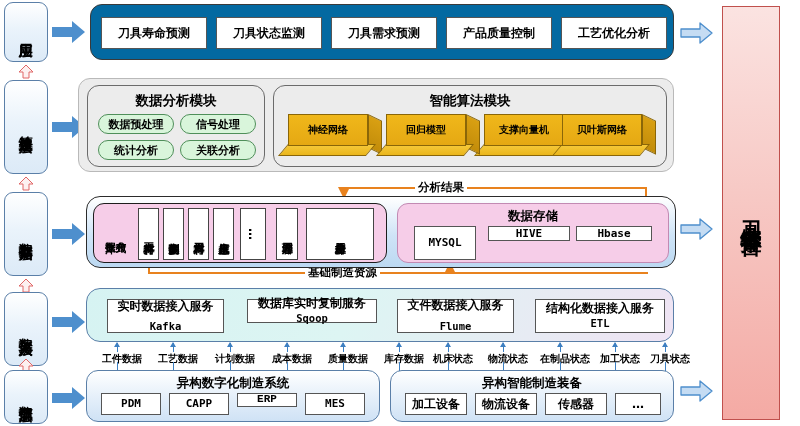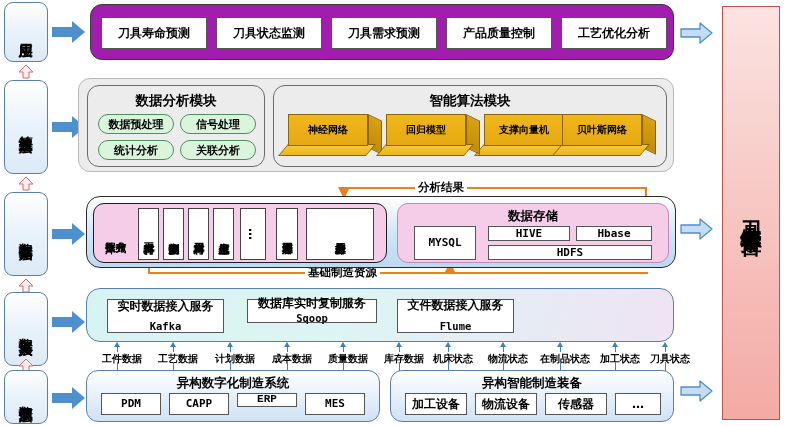--- a/index.html
+++ b/index.html
@@ -38,21 +38,21 @@
   .blue-arrow{position:absolute;}
 
   
   .panel{
     position:absolute;
     box-sizing:border-box;
     border-radius:12px;
   }
   .panel-app{
     border:1.3px solid #3a3a3a;
-    background:#a21caf;
+    background:#0369a1;
     padding-left:16px;
   }
   .panel-alg{
     border:1.2px solid #b9b9b9;
     background:#ececec;
   }
   .panel-store{
     border:1.3px solid #2b2b2b;
     background:linear-gradient(180deg,#ffffff 0%,#cfe4f7 55%,#bcd9f2 100%);
     border-radius:14px;
@@ -370,39 +370,40 @@
       <div class="store-title" style="top:4px;">数据存储</div>
       <div class="wbox mono" style="left:16px;top:22px;width:62px;height:34px;">
         <span>MYSQL</span>
       </div>
       <div class="wbox mono" style="left:90px;top:22px;width:82px;height:15px;">
         <span>HIVE</span>
       </div>
       <div class="wbox mono" style="left:178px;top:22px;width:76px;height:15px;">
         <span>Hbase</span>
       </div>
-      <div class="wbox mono" style="left:90px;top:41px;width:164px;height:15px;">
-        <span>HDFS</span>
-      </div>
     </div>
   </div>
 
   <div class="panel panel-access" style="left:86px;top:288px;width:588px;height:54px;">
     <div class="wbox" style="left:20px;top:10px;width:117px;height:34px;flex-direction:column;gap:6px;">
       <span>实时数据接入服务</span>
       <span style="font-family:'DejaVu Sans Mono',monospace;font-size:10.5px;">Kafka</span>
     </div>
     <div class="wbox" style="left:160px;top:10px;width:130px;height:24px;flex-direction:column;gap:1px;">
       <span>数据库实时复制服务</span>
       <span style="font-family:'DejaVu Sans Mono',monospace;font-size:10.5px;">Sqoop</span>
     </div>
     <div class="wbox" style="left:310px;top:10px;width:117px;height:34px;flex-direction:column;gap:7px;">
       <span>文件数据接入服务</span>
       <span style="font-family:'DejaVu Sans Mono',monospace;font-size:10.5px;">Flume</span>
     </div>
+    <div class="wbox" style="left:448px;top:10px;width:130px;height:34px;flex-direction:column;gap:1px;">
+      <span>结构化数据接入服务</span>
+      <span style="font-family:'DejaVu Sans Mono',monospace;font-size:10.5px;">ETL</span>
+    </div>
   </div>
 
   <div class="tiny" style="left:92px;top:352px;width:50px;">工件数据</div>
   <div class="tickline" style="left:117px;top:343px;height:9px;"></div>
   <div class="tick" style="left:114px;top:342px;"></div>
   <div class="tickline" style="left:117px;top:362px;height:10px;"></div>
 
   <div class="tiny" style="left:148px;top:352px;width:50px;">工艺数据</div>
   <div class="tickline" style="left:173px;top:343px;height:9px;"></div>
   <div class="tick" style="left:170px;top:342px;"></div>

